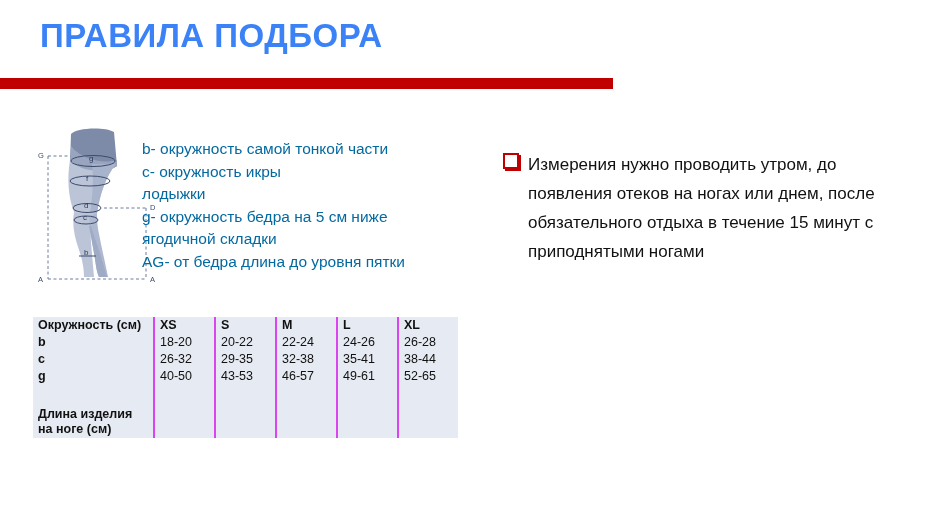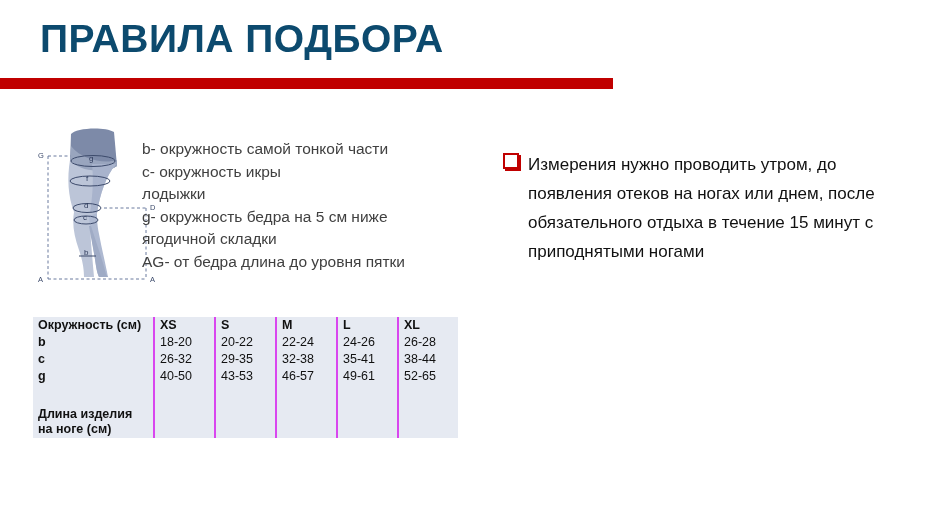--- a/index.html
+++ b/index.html
@@ -14,24 +14,24 @@
     overflow: hidden;
     font-family: "Liberation Sans", sans-serif;
     color: #0d0d0d;
   }
 
   
   #slide-title {
     position: absolute;
     left: 40px;
     top: 17px;
-    font-size: 39px;
+    font-size: 33px;
     font-weight: bold;
     letter-spacing: 0.5px;
-    color: #0c4a6e;
+    color: #3b82f6;
     white-space: nowrap;
     font-family: "Liberation Sans", sans-serif;
     text-align: right;
   }
 
   
   #title-rule {
     position: absolute;
     left: 0px;
     top: 78px;
@@ -51,21 +51,21 @@
   #leg-diagram svg { display: block; }
 
   
   #measure-key {
     position: absolute;
     left: 142px;
     top: 138px;
     width: 300px;
     font-size: 15.5px;
     line-height: 22.5px;
-    color: #404040;
+    color: #0369a1;
   }
   #measure-key .key-line { display: block; }
 
   
   #note-block {
     position: absolute;
     left: 503px;
     top: 150px;
     width: 410px;
   }

